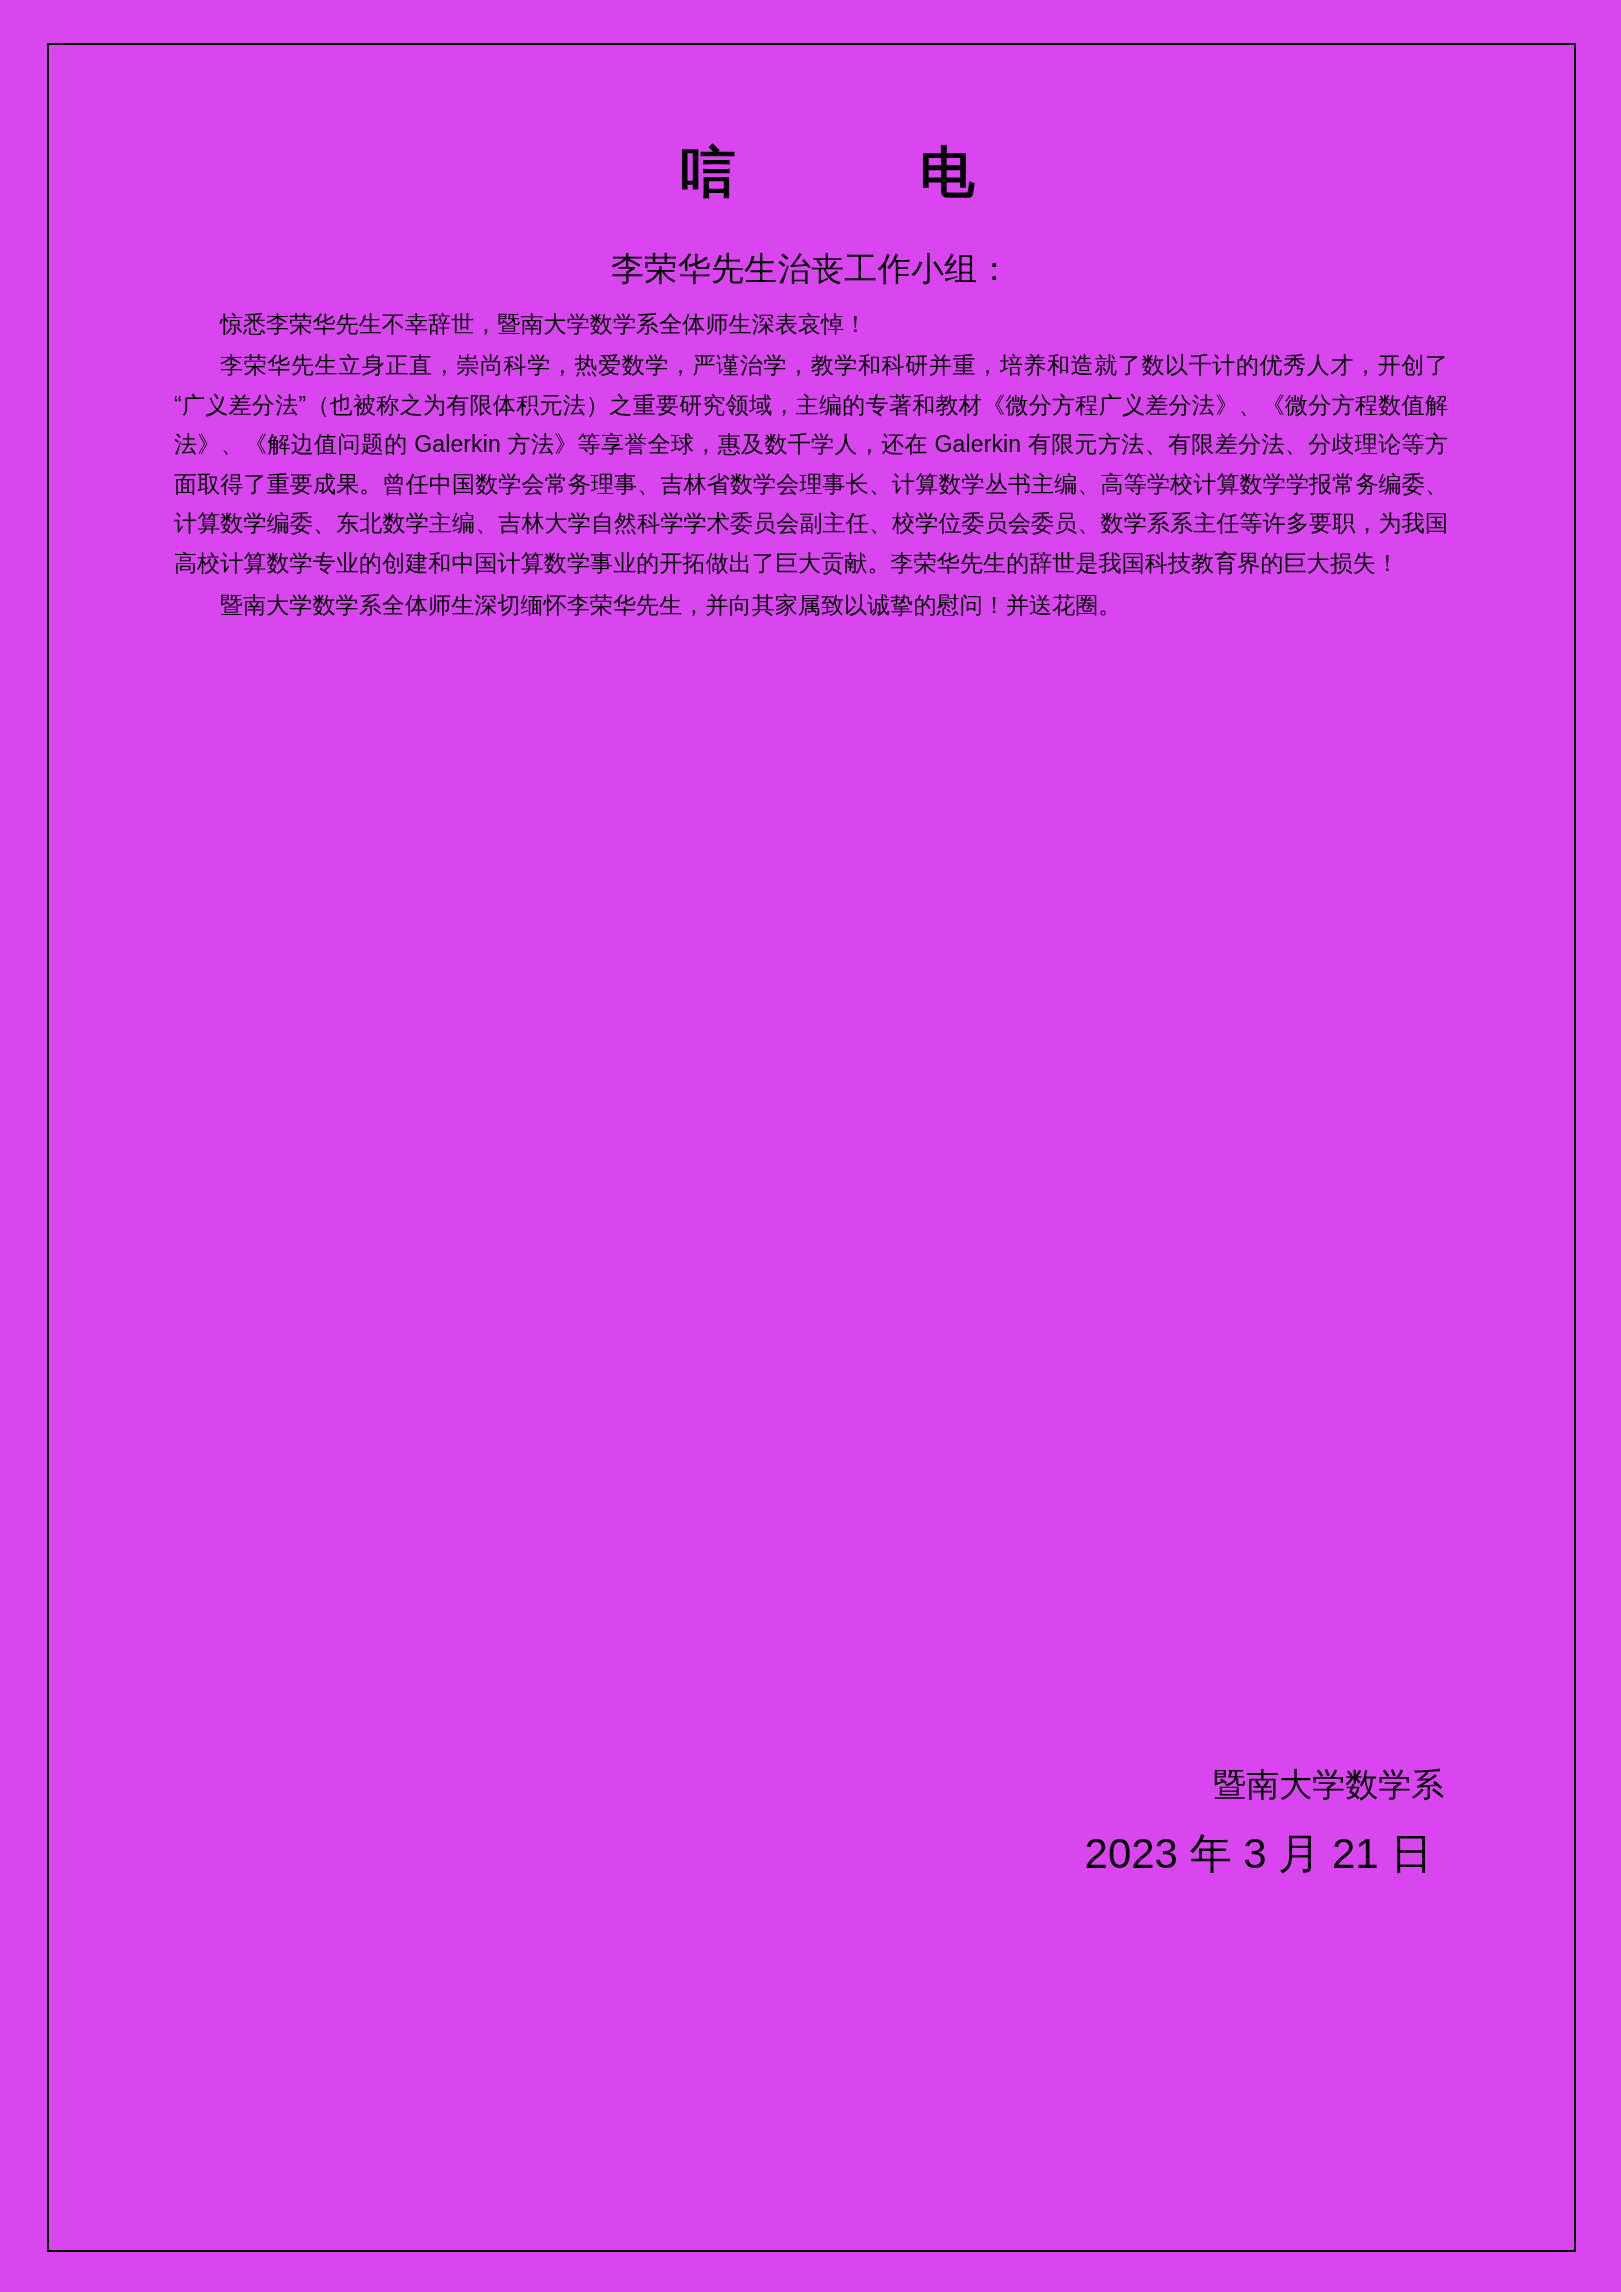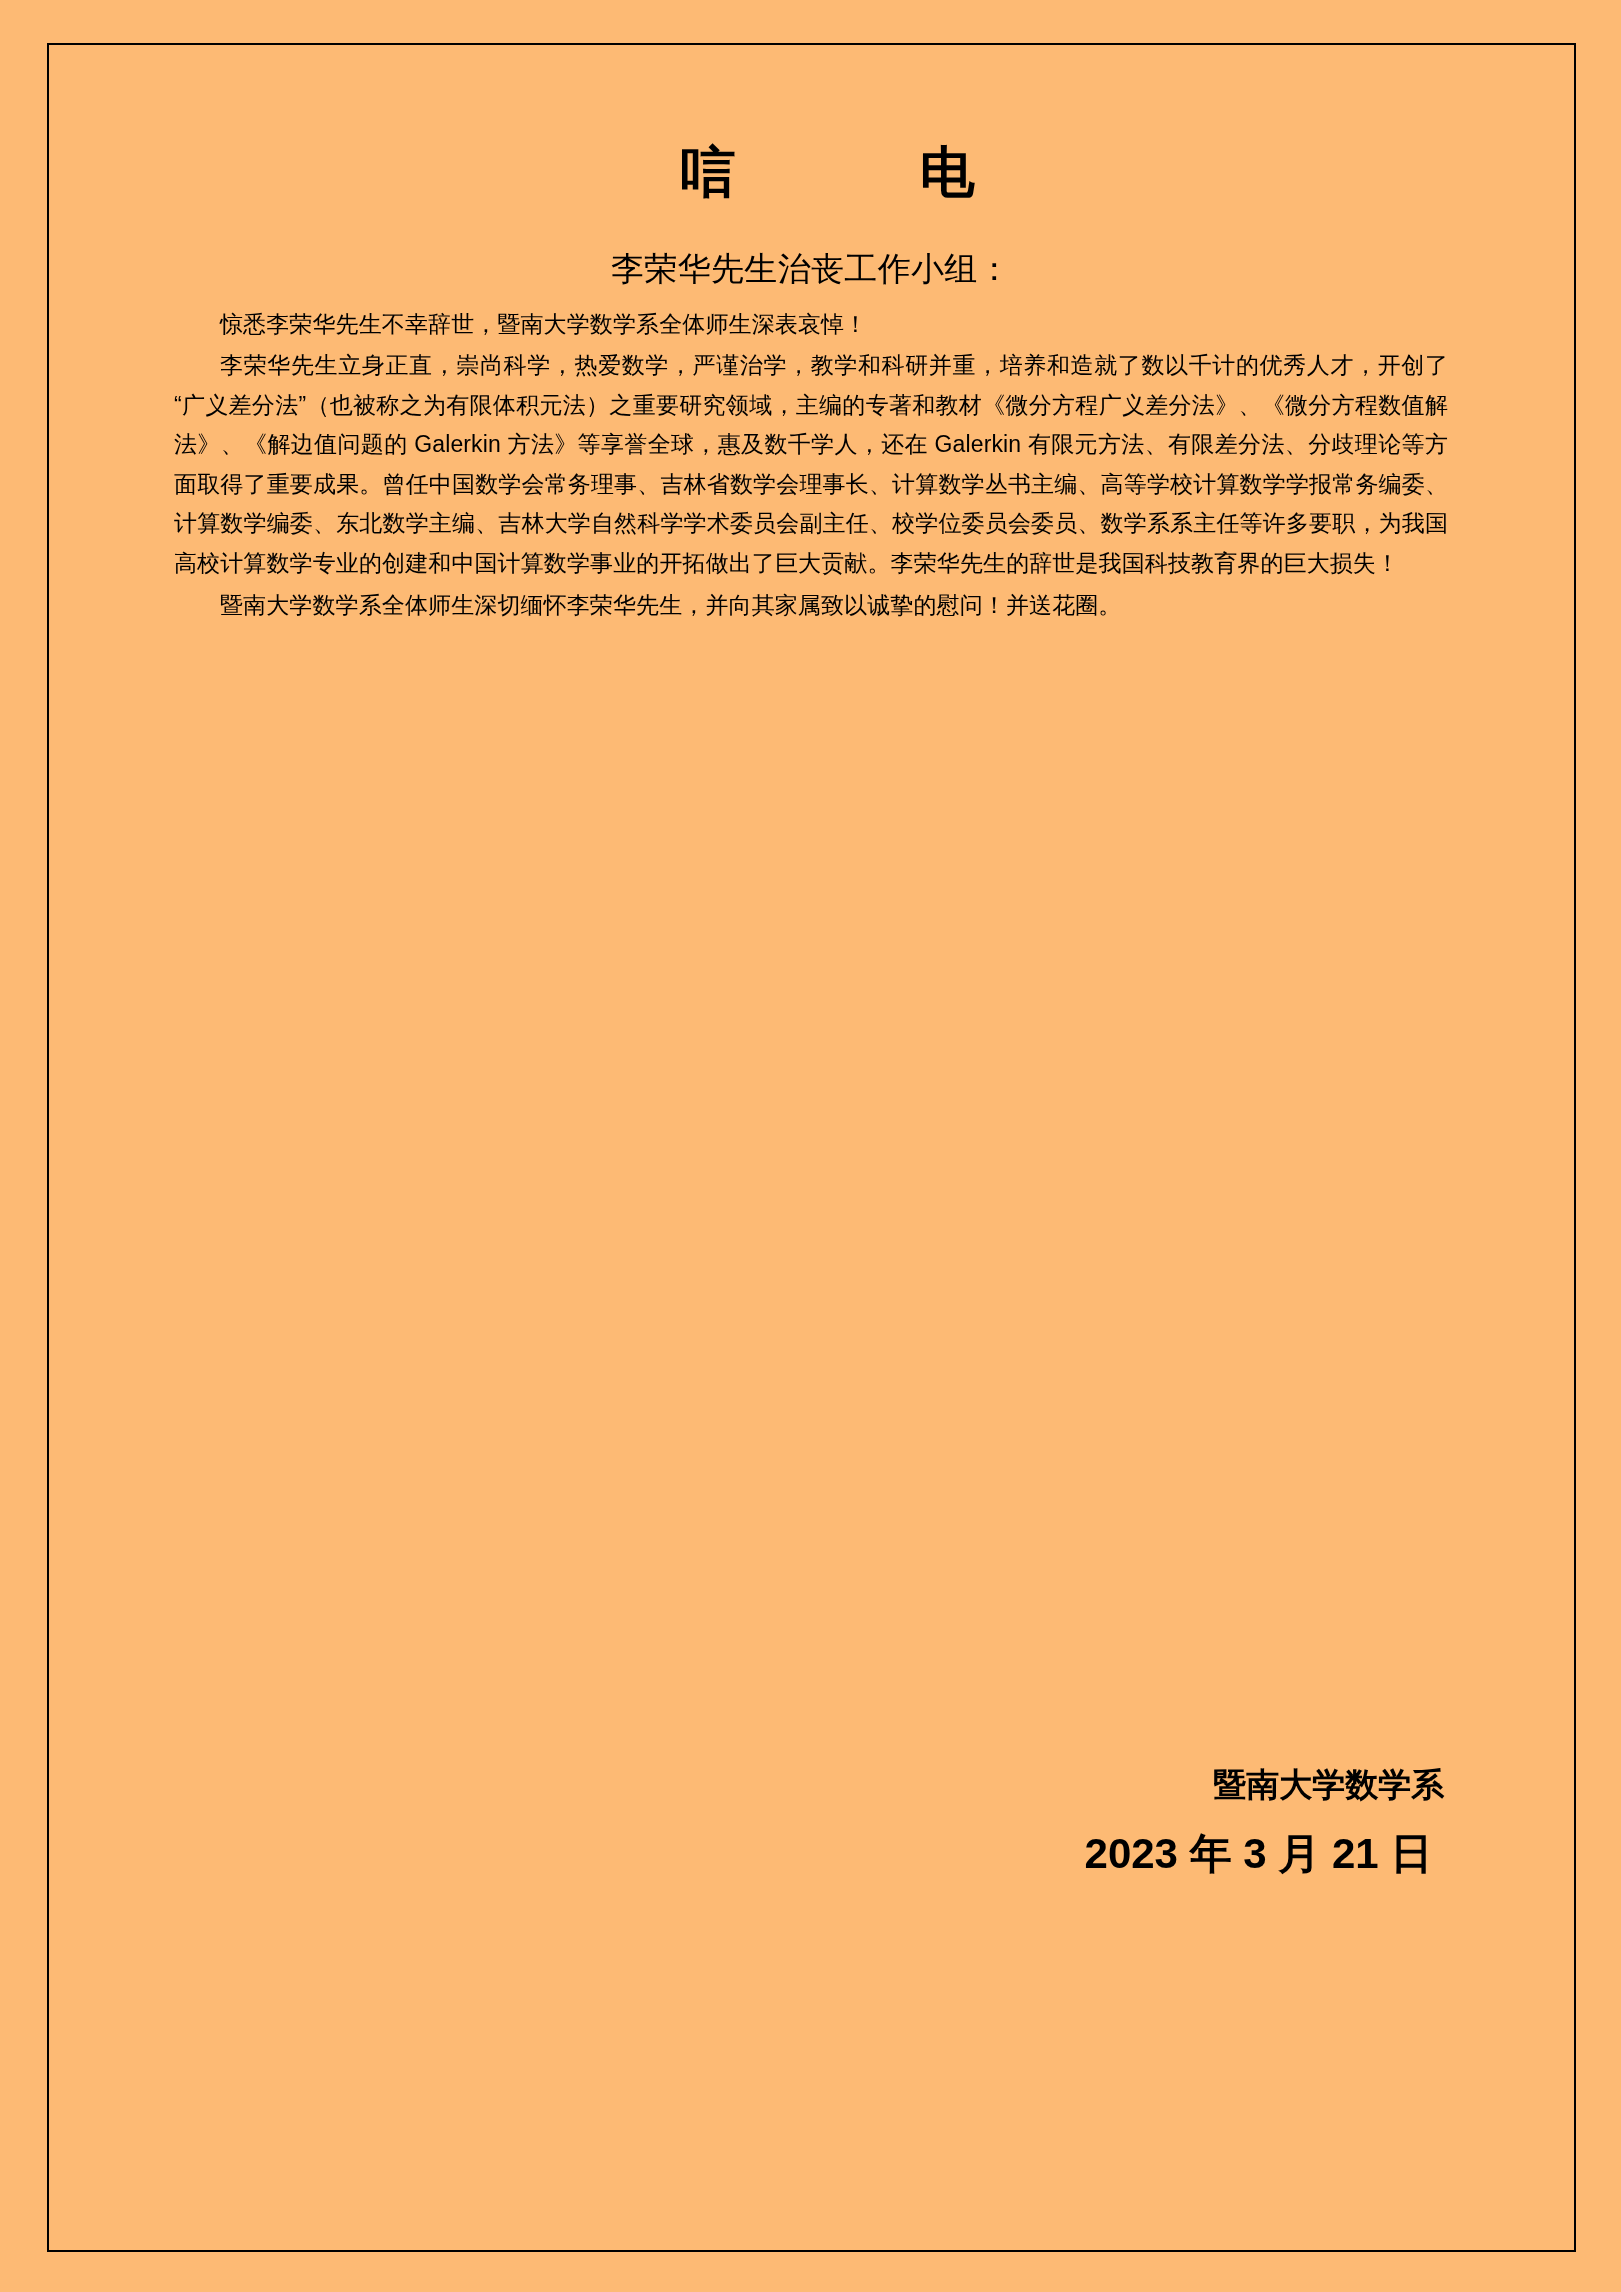--- a/index.html
+++ b/index.html
@@ -11,21 +11,21 @@
     width: 1621px;
     height: 2293px;
     font-family: "Liberation Sans", sans-serif;
     color: #000000;
   }
   .page {
     position: relative;
     width: 1621px;
     height: 2293px;
     box-sizing: border-box;
-    background: #fdba74;
+    background: #d946ef;
   }
   .outer-border {
     position: absolute;
     left: 47px;
     top: 43px;
     width: 1529px;
     height: 2209px;
     border: 2.9px solid #000000;
     box-sizing: border-box;
   }
@@ -61,21 +61,20 @@
     text-align: justify;
     text-justify: inter-ideograph;
     letter-spacing: 0.005em;
   }
   .signature-block {
     position: absolute;
     right: 167px;
     top: 1754px;
     text-align: left;
     width: 451px;
-    font-weight: bold;
   }
   .sig-line {
     font-size: 33px;
     line-height: 1.85;
     text-align: right;
     padding-right: 9.8px;
   }
   .sig-date {
     font-size: 42px;
     line-height: 1.85;

